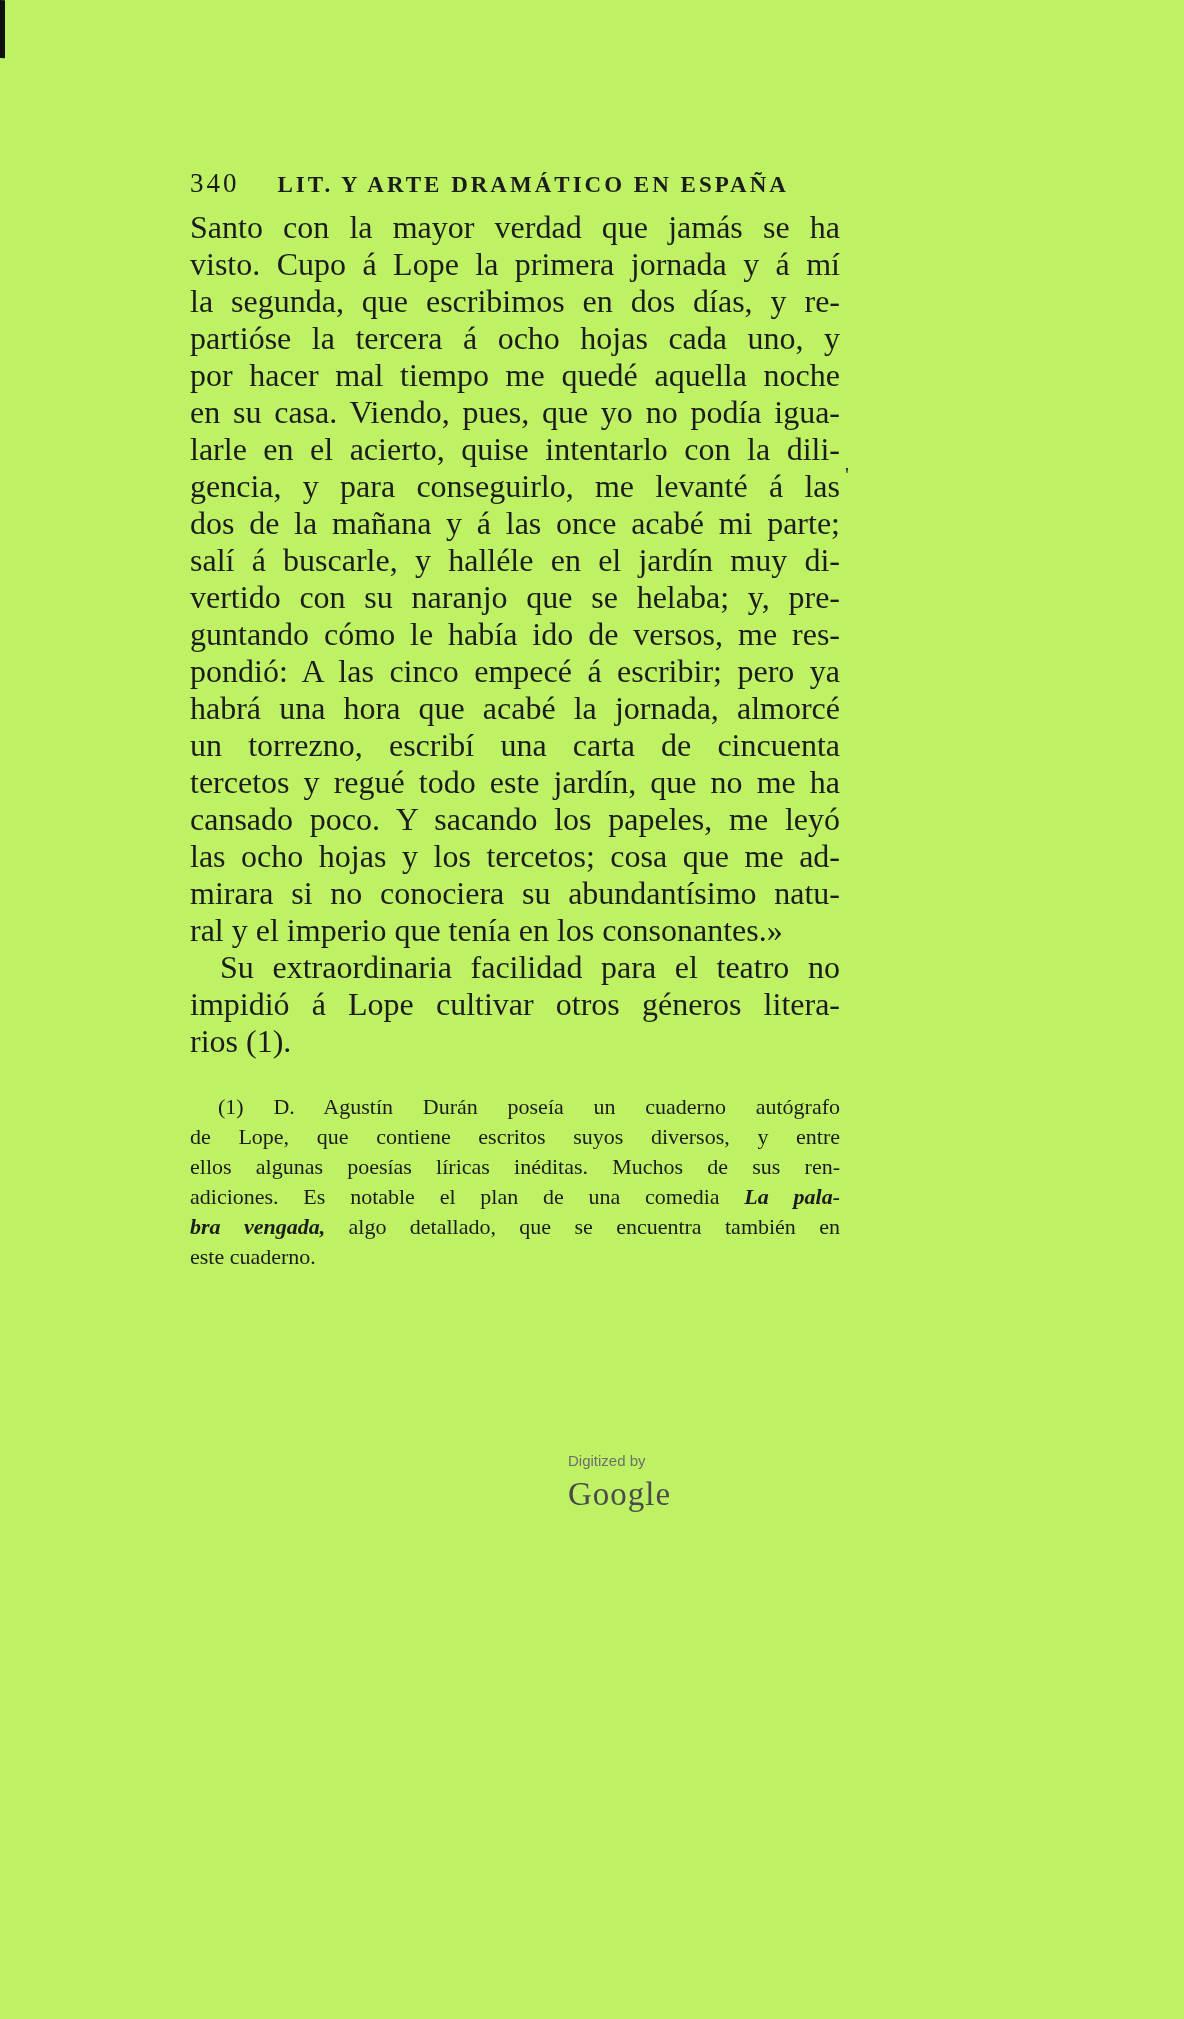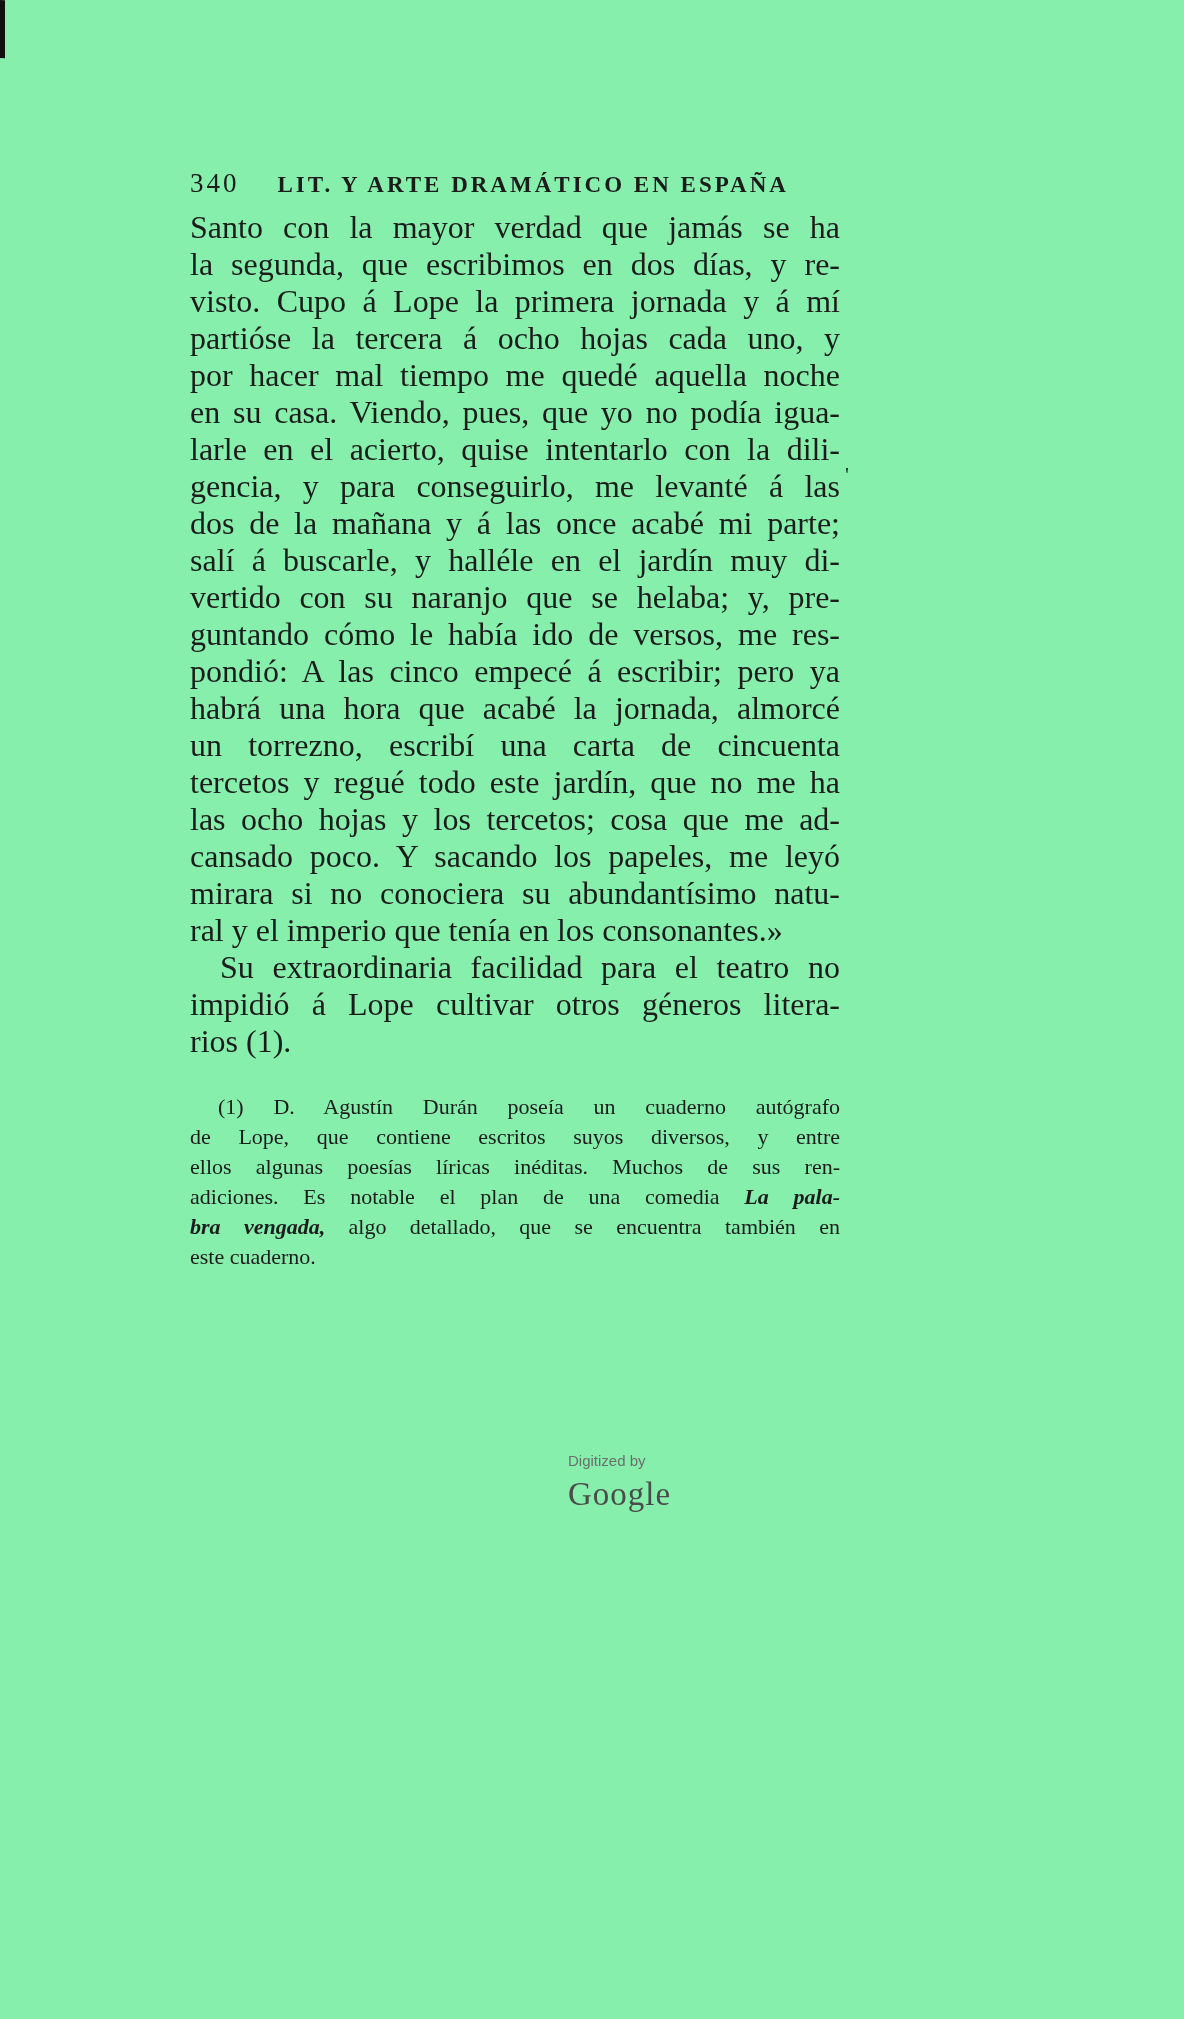--- a/index.html
+++ b/index.html
@@ -4,21 +4,21 @@
 <style>
   html, body {
     margin: 0;
     padding: 0;
     background: #e8e8e8;
   }
   .page {
     position: relative;
     width: 1184px;
     height: 2019px;
-    background: #86efac;
+    background: #bef264;
     font-family: "Liberation Serif", "DejaVu Serif", serif;
     color: #1c1c1c;
     overflow: hidden;
     margin: 0 auto;
   }
   .scan-edge {
     position: absolute;
     left: 0;
     top: 0;
     width: 5px;
@@ -114,37 +114,37 @@
 
   <div class="text-block">
 
     <div class="page-header">
       <span class="page-number">340</span>
       <span class="page-title">LIT. Y ARTE DRAMÁTICO EN ESPAÑA</span>
     </div>
 
     <div class="body-text">
       <div class="jline">Santo con la mayor verdad que jamás se ha</div>
+      <div class="jline">visto. Cupo á Lope la primera jornada y á mí</div>
       <div class="jline">la segunda, que escribimos en dos días, y re-</div>
-      <div class="jline">visto. Cupo á Lope la primera jornada y á mí</div>
       <div class="jline">partióse la tercera á ocho hojas cada uno, y</div>
       <div class="jline">por hacer mal tiempo me quedé aquella noche</div>
       <div class="jline">en su casa. Viendo, pues, que yo no podía igua-</div>
       <div class="jline">larle en el acierto, quise intentarlo con la dili-</div>
       <div class="jline">gencia, y para conseguirlo, me levanté á las</div>
       <div class="jline">dos de la mañana y á las once acabé mi parte;</div>
       <div class="jline">salí á buscarle, y halléle en el jardín muy di-</div>
       <div class="jline">vertido con su naranjo que se helaba; y, pre-</div>
       <div class="jline">guntando cómo le había ido de versos, me res-</div>
       <div class="jline">pondió: A las cinco empecé á escribir; pero ya</div>
       <div class="jline">habrá una hora que acabé la jornada, almorcé</div>
       <div class="jline">un torrezno, escribí una carta de cincuenta</div>
       <div class="jline">tercetos y regué todo este jardín, que no me ha</div>
+      <div class="jline">cansado poco. Y sacando los papeles, me leyó</div>
       <div class="jline">las ocho hojas y los tercetos; cosa que me ad-</div>
-      <div class="jline">cansado poco. Y sacando los papeles, me leyó</div>
       <div class="jline">mirara si no conociera su abundantísimo natu-</div>
       <div class="lline">ral y el imperio que tenía en los consonantes.»</div>
 
       <div class="jline indent">Su extraordinaria facilidad para el teatro no</div>
       <div class="jline">impidió á Lope cultivar otros géneros litera-</div>
       <div class="lline">rios (1).</div>
     </div>
 
     <div class="footnote">
       <div class="jline fn-indent">(1)   D. Agustín Durán poseía un cuaderno autógrafo</div>

